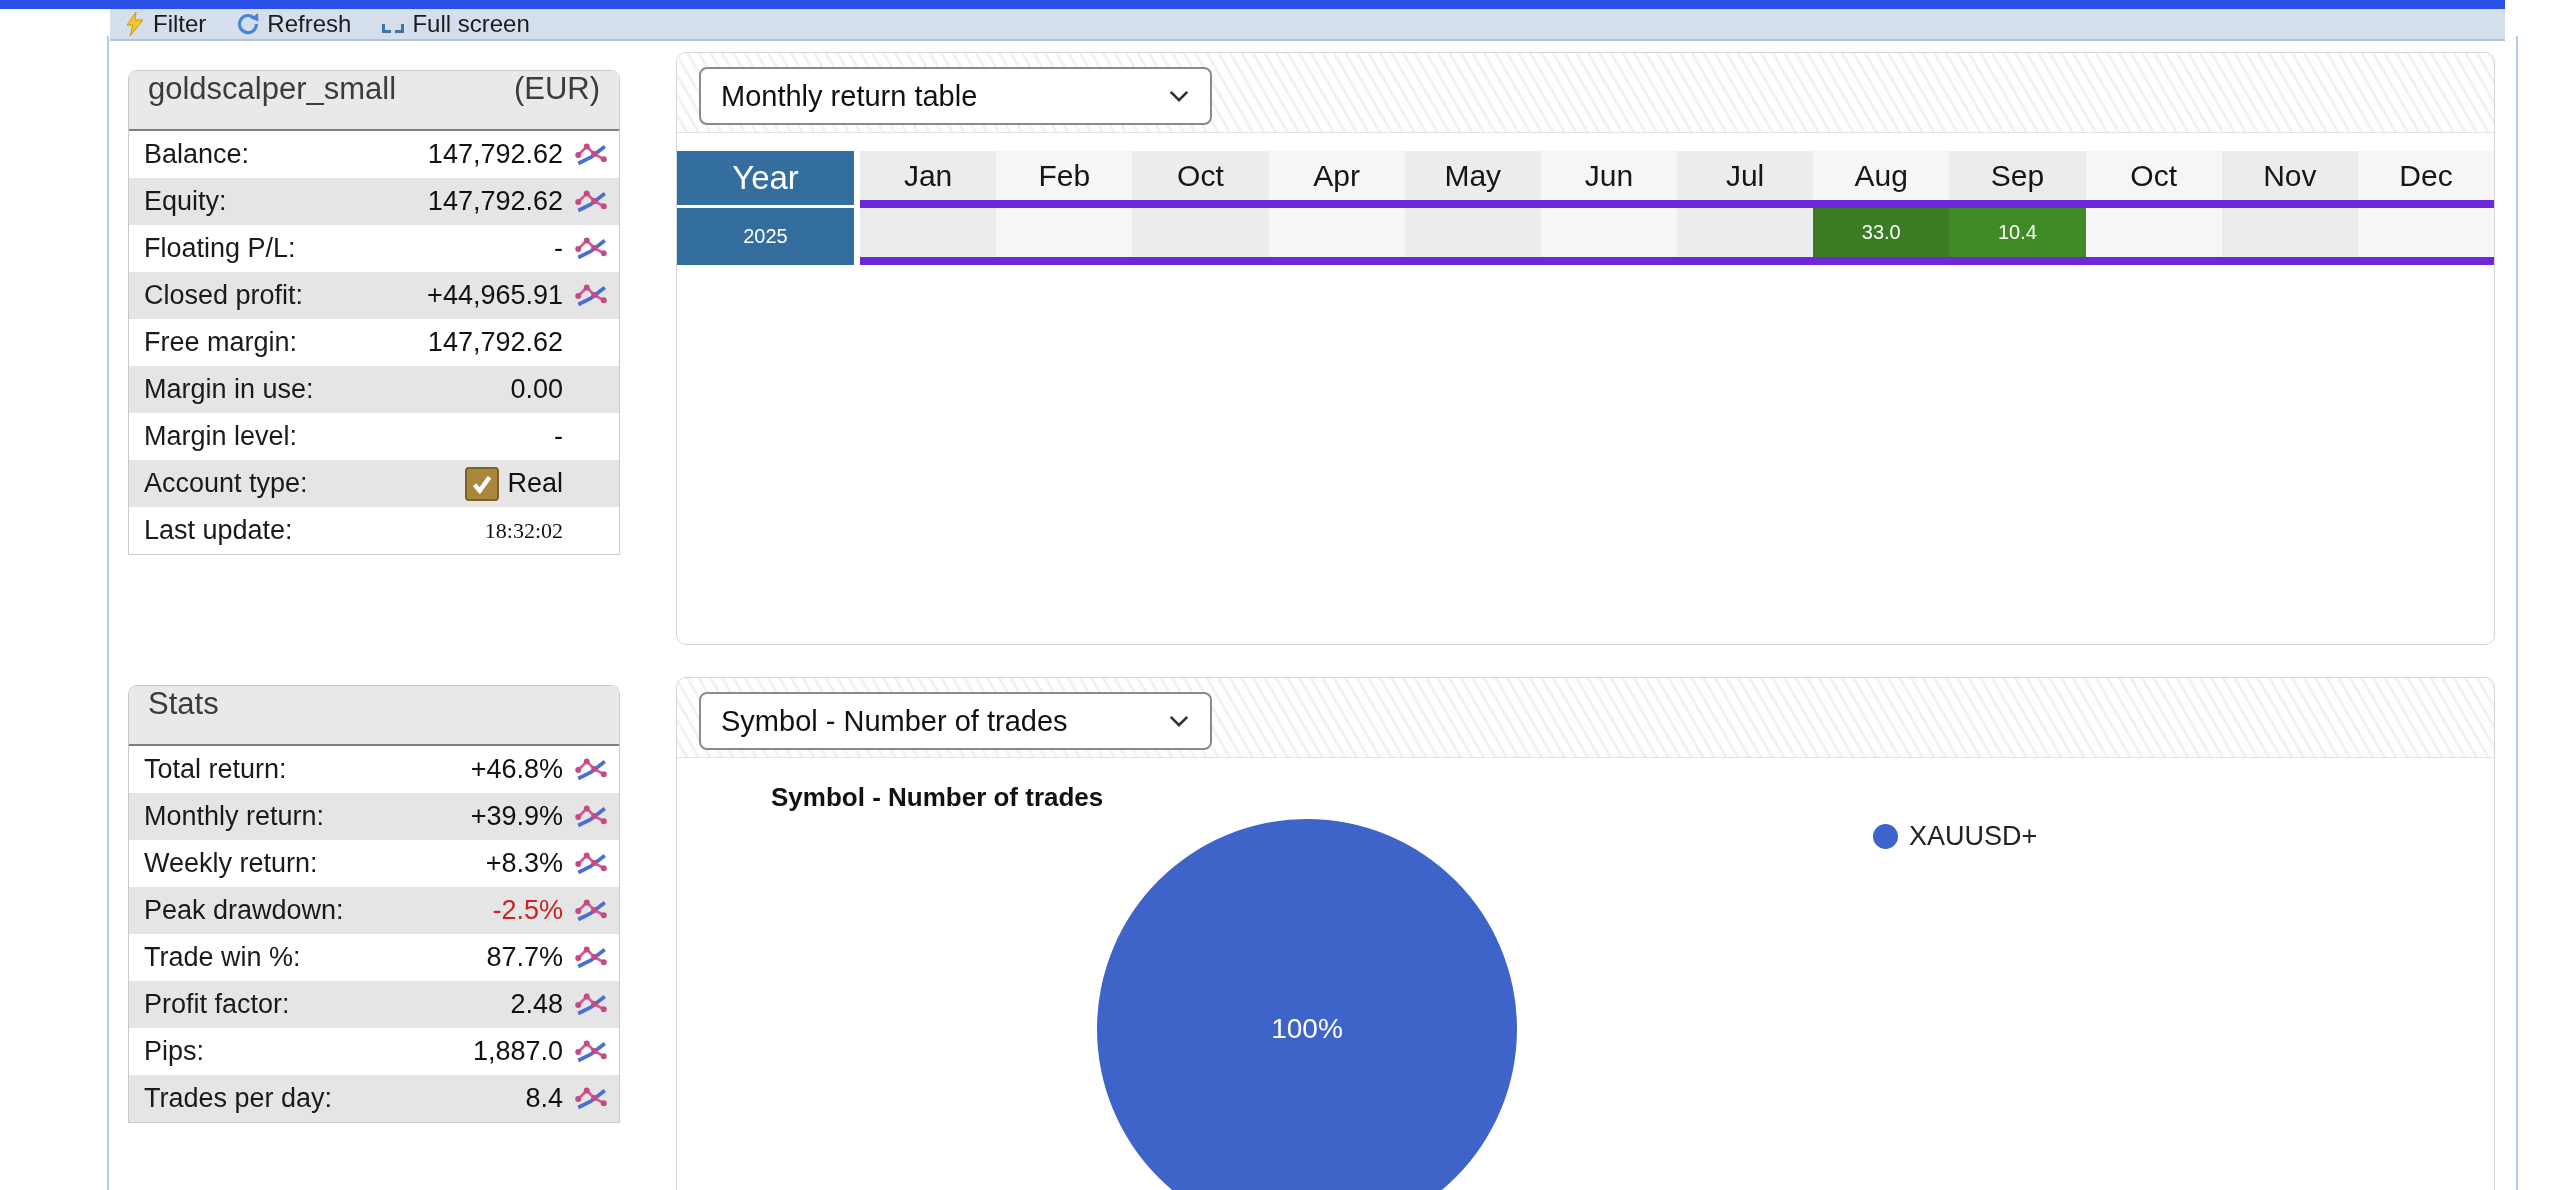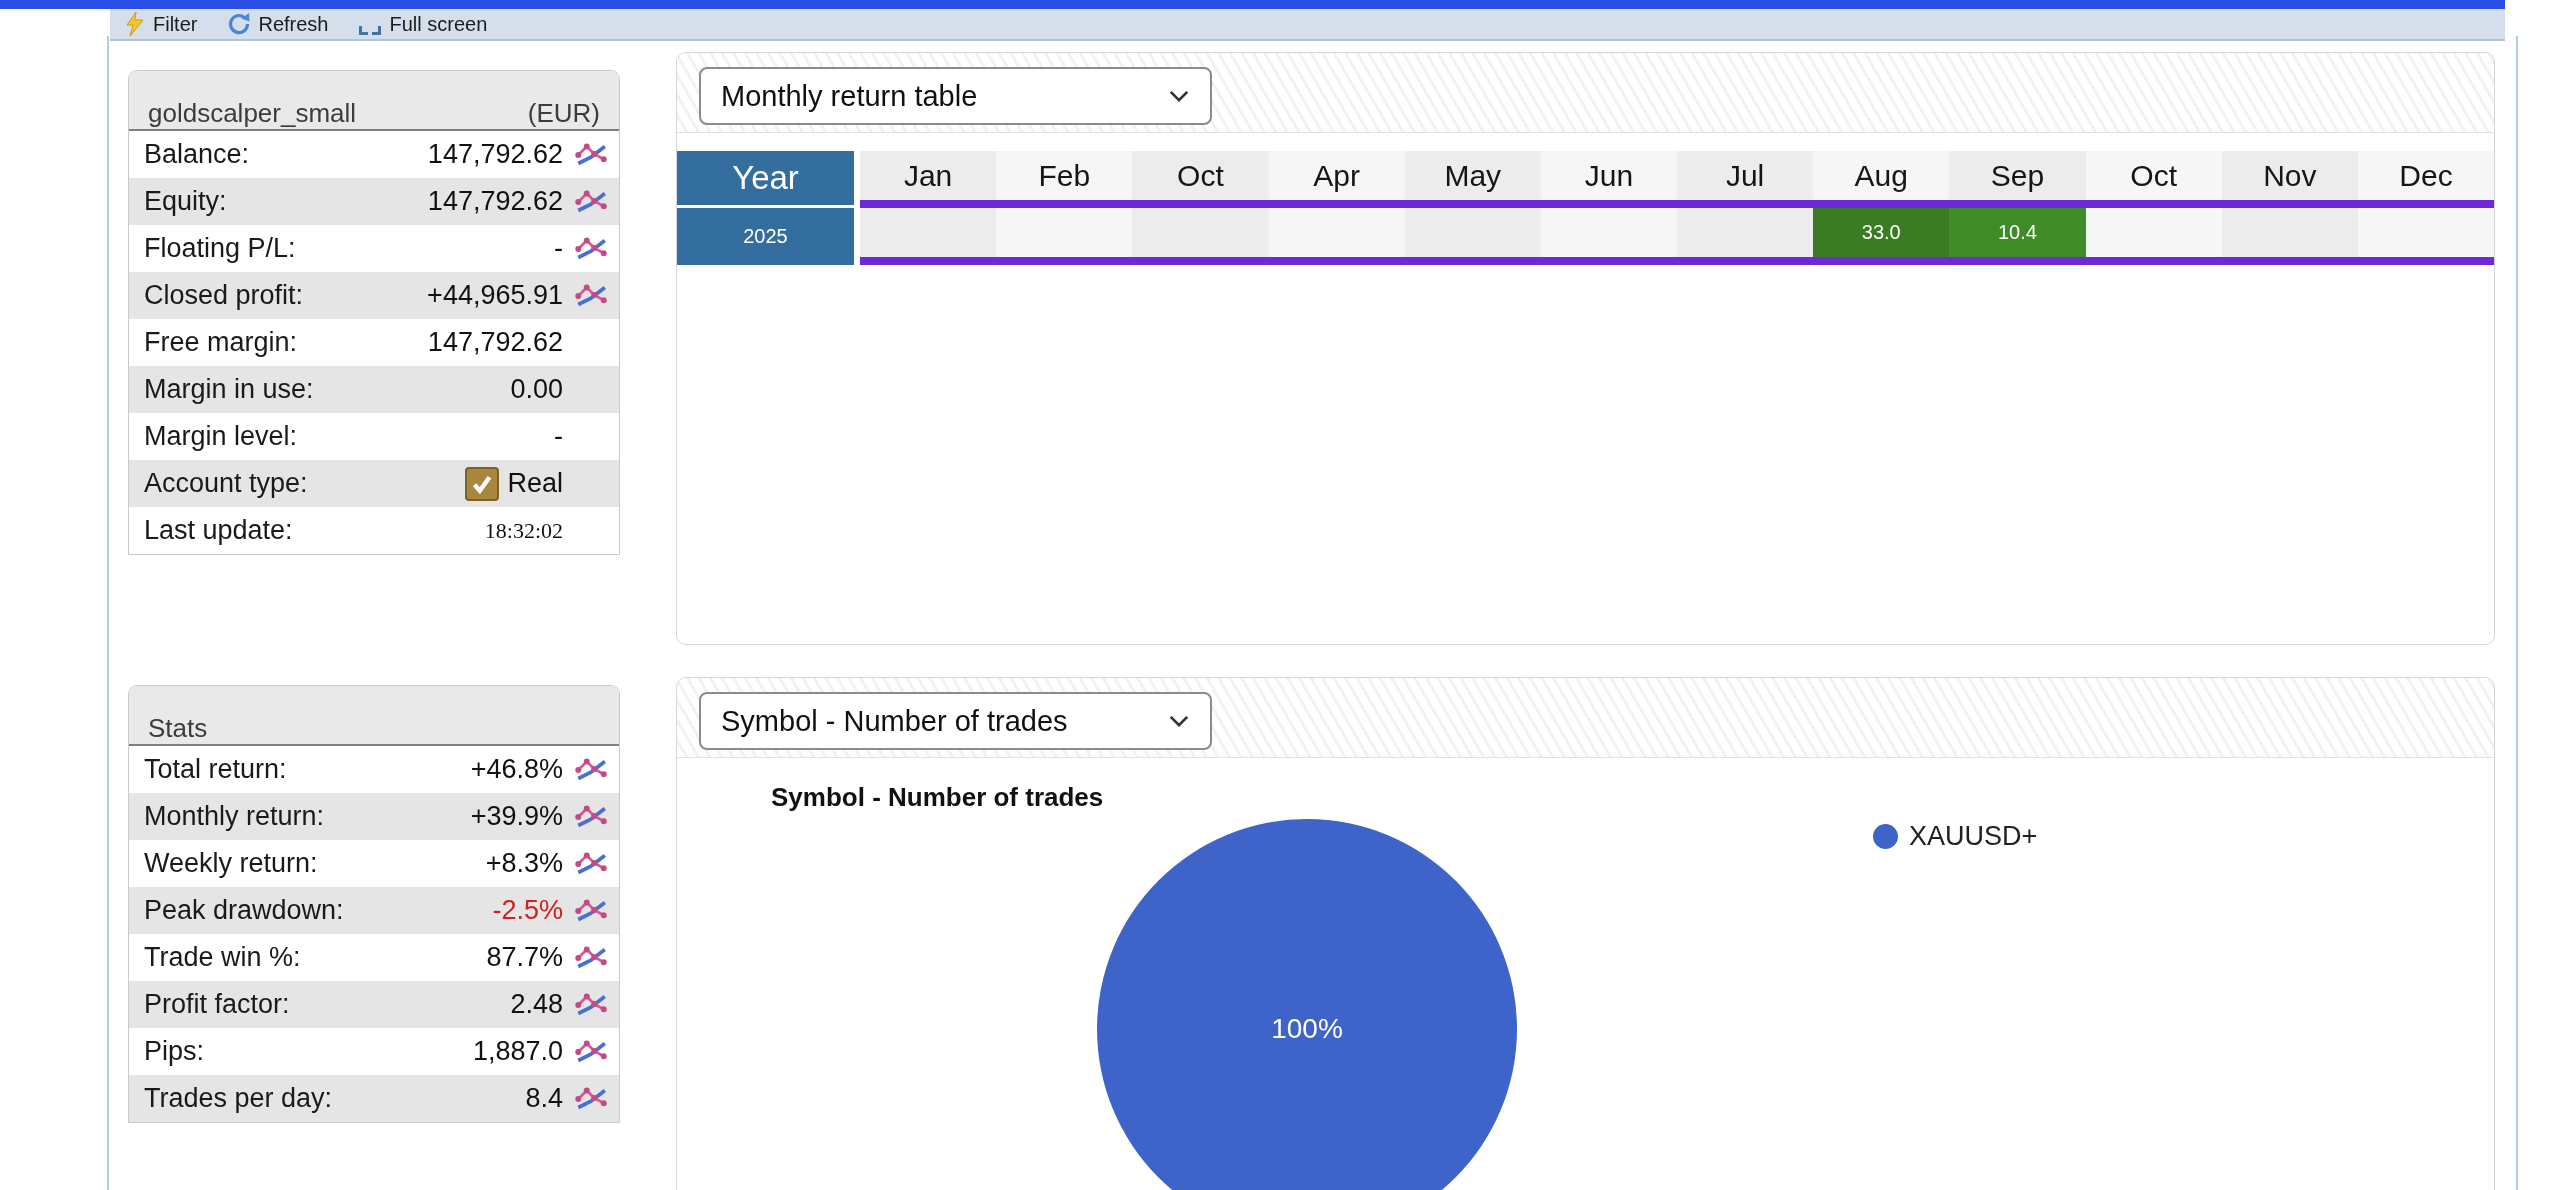--- a/index.html
+++ b/index.html
@@ -5,35 +5,35 @@
   * { margin:0; padding:0; box-sizing:border-box; }
   html,body { width:2560px; height:1190px; overflow:hidden; background:#ffffff;
     font-family:"Liberation Sans","DejaVu Sans",sans-serif; }
   #stage { position:relative; width:2560px; height:1190px; background:#ffffff; overflow:hidden; }
 
   
   .topbar { position:absolute; left:0; top:0; width:2505px; height:9px; background:#2a4fe4; }
   .toolbar { position:absolute; left:110px; top:9px; width:2395px; height:32px;
     background:#d4dfeb; border-bottom:2px solid #b0c4d8;
     display:flex; align-items:center; padding-left:14px; gap:30px; }
-  .tool-item { display:flex; align-items:flex-end; gap:7px; font-size:20px; color:#1c1c1c; cursor:pointer; }
+  .tool-item { display:flex; align-items:center; gap:7px; font-size:24px; color:#1c1c1c; cursor:pointer; }
   .tool-item svg { display:block; }
   .fs-icon { position:relative; width:24px; height:20px; }
   .fs-icon i { position:absolute; width:9px; height:9px; }
   .fs-icon .bl { left:1px; bottom:1px; border-left:3px solid #41749f; border-bottom:3px solid #41749f; }
   .fs-icon .br { right:1px; bottom:1px; border-right:3px solid #41749f; border-bottom:3px solid #41749f; }
   .vline { position:absolute; top:36px; width:2px; height:1154px; background:#b6cbe7; }
   .vline.left { left:107px; } .vline.right { left:2516px; }
 
   
   .card { position:absolute; width:492px; background:#fff; border:1px solid #c9c9c9;
     border-radius:9px 9px 0 0; overflow:hidden; }
   .card-header { height:60px; background:#e9e9e9; border-bottom:2px solid #7f7f7f;
-    display:flex; align-items:flex-end; justify-content:space-between; padding:0 19px;
-    font-size:26px; color:#3c3c3c; }
+    display:flex; align-items:flex-start; justify-content:space-between; padding:0 19px;
+    font-size:31px; color:#3c3c3c; }
   .card-row { height:47px; display:flex; align-items:center; padding-left:15px; }
   .card-row.alt { background:#e5e5e5; }
   .row-label { font-size:27px; color:#1a1a1a; }
   .row-value { flex:1; text-align:right; font-size:27px; color:#111; white-space:nowrap; }
   .row-value.small { font-size:22px;font-family:Liberation Serif, serif; }
   .row-value.neg { color:#cc2222; }
   .icon-slot { width:56px; display:flex; justify-content:center; align-items:center; }
   .acct-type { flex:1; display:flex; justify-content:flex-end; align-items:center; gap:8px; }
   .checkbox { width:34px; height:34px; background:#a8863b; border:2px solid #7c6226; border-radius:4px;
     display:flex; align-items:center; justify-content:center; }

